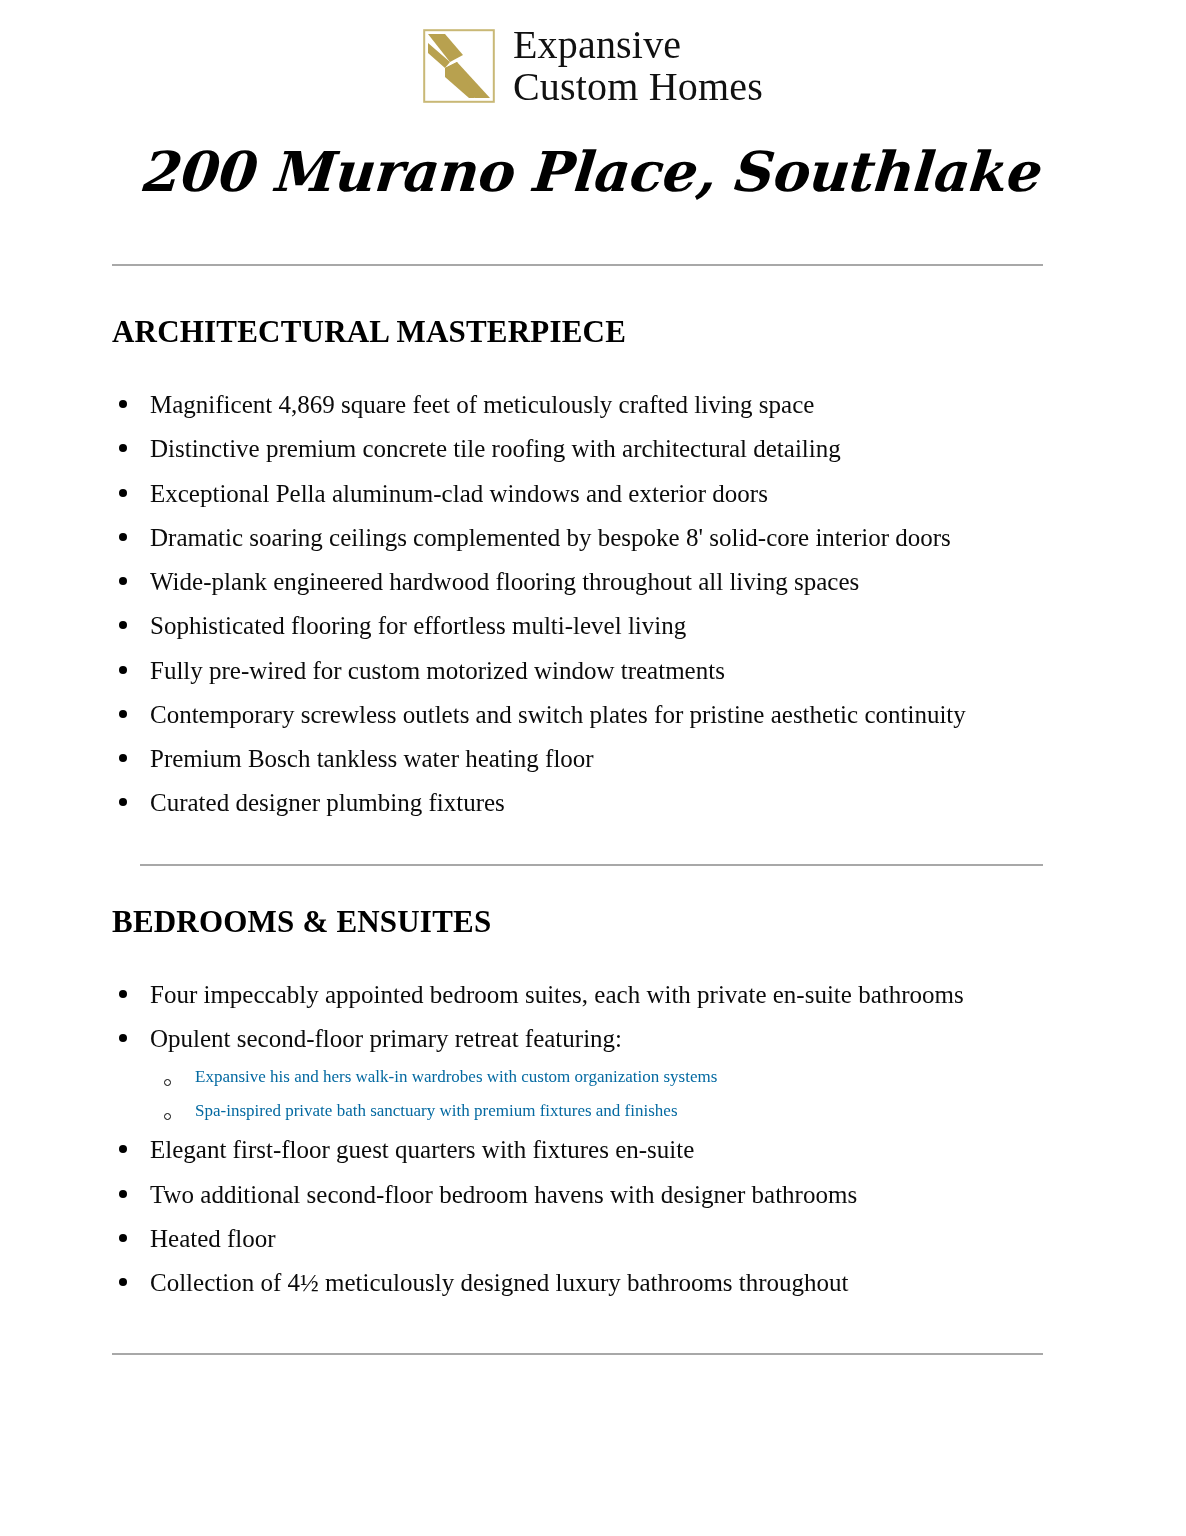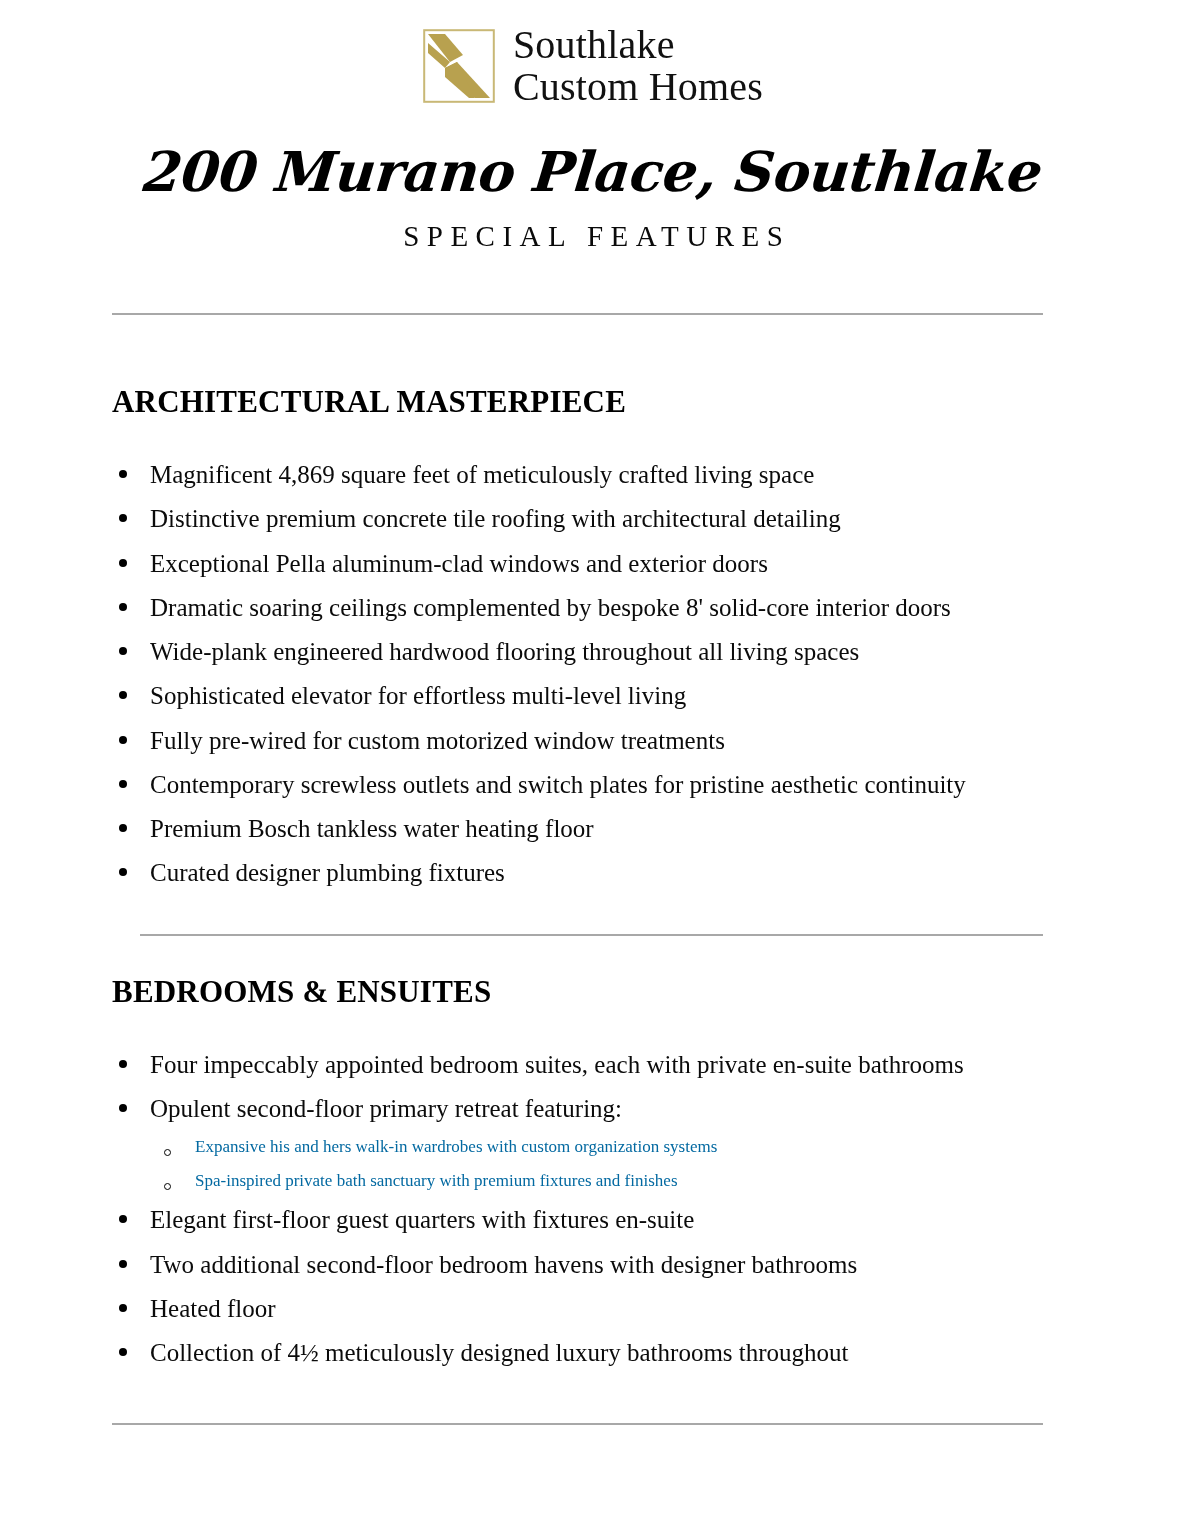--- a/index.html
+++ b/index.html
@@ -98,21 +98,21 @@
     padding: 0 112px;
   }
   .section-heading {
     font-family: "Liberation Serif", "DejaVu Serif", serif;
     font-size: 31px;
     font-weight: 700;
     letter-spacing: 0.2px;
     color: #000000;
     margin: 0;
   }
-  .sec-1 .section-heading { padding-top: 48px; margin-top: 21px; }
+  .sec-1 .section-heading { padding-top: 48px; }
   .sec-2 .section-heading { padding-top: 38px; }
 
   ul.features {
     list-style: none;
     margin: 0;
     padding: 0;
   }
   .sec-1 ul.features { margin-top: 38px; }
   .sec-2 ul.features { margin-top: 38px; }
 
@@ -167,39 +167,38 @@
 
   <div class="masthead">
     <svg class="logo-mark" viewBox="0 0 72 74">
       <rect x="1.2" y="1.2" width="69.6" height="71.6" fill="#ffffff" stroke="#c9b876" stroke-width="2"></rect>
       <polygon points="5,5 22,5 40,26 27,33" fill="#b8a14f"></polygon>
       <polygon points="5,14 27,33 40,26 27,33 22,39 5,24" fill="#b8a14f"></polygon>
       <polygon points="22,39 34,33 67,69 52,69" fill="#b8a14f"></polygon>
       <polygon points="22,39 22,48 46,69 52,69 34,33" fill="#b8a14f"></polygon>
     </svg>
     <div class="wordmark">
-      <span class="wordmark-line">Southlake</span>
+      <span class="wordmark-line">Expansive</span>
       <span class="wordmark-line">Custom Homes</span>
     </div>
   </div>
 
   <div class="doc-title">200 Murano Place, Southlake</div>
-  <div class="doc-subtitle">SPECIAL FEATURES</div>
 
   <hr class="rule rule-top">
 
   <div class="section sec-1">
     <h2 class="section-heading">ARCHITECTURAL MASTERPIECE</h2>
     <ul class="features">
       <li class="feature"><span class="bullet"></span><span class="item-text">Magnificent 4,869 square feet of meticulously crafted living space</span></li>
       <li class="feature"><span class="bullet"></span><span class="item-text">Distinctive premium concrete tile roofing with architectural detailing</span></li>
       <li class="feature"><span class="bullet"></span><span class="item-text">Exceptional Pella aluminum-clad windows and exterior doors</span></li>
       <li class="feature"><span class="bullet"></span><span class="item-text">Dramatic soaring ceilings complemented by bespoke 8' solid-core interior doors</span></li>
       <li class="feature"><span class="bullet"></span><span class="item-text">Wide-plank engineered hardwood flooring throughout all living spaces</span></li>
-      <li class="feature"><span class="bullet"></span><span class="item-text">Sophisticated elevator for effortless multi-level living</span></li>
+      <li class="feature"><span class="bullet"></span><span class="item-text">Sophisticated flooring for effortless multi-level living</span></li>
       <li class="feature"><span class="bullet"></span><span class="item-text">Fully pre-wired for custom motorized window treatments</span></li>
       <li class="feature"><span class="bullet"></span><span class="item-text">Contemporary screwless outlets and switch plates for pristine aesthetic continuity</span></li>
       <li class="feature"><span class="bullet"></span><span class="item-text">Premium Bosch tankless water heating floor</span></li>
       <li class="feature"><span class="bullet"></span><span class="item-text">Curated designer plumbing fixtures</span></li>
     </ul>
   </div>
 
   <hr class="rule rule-mid">
 
   <div class="section sec-2">

